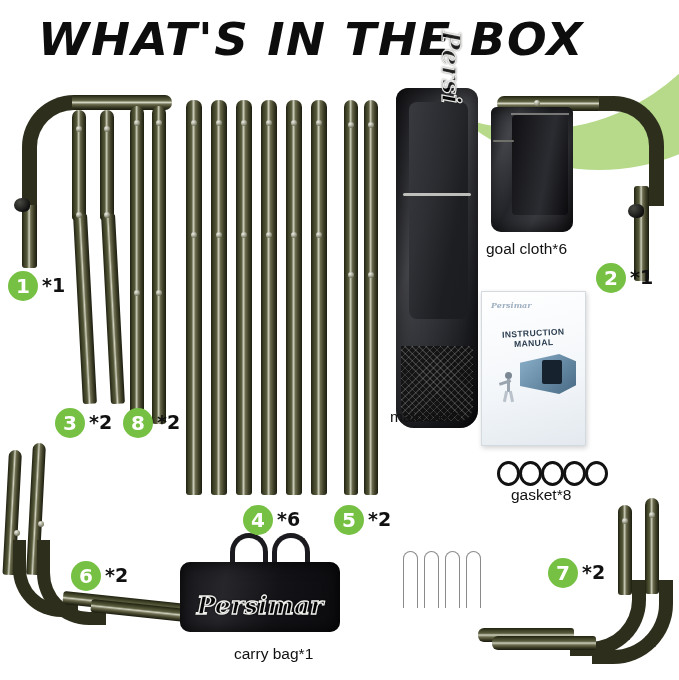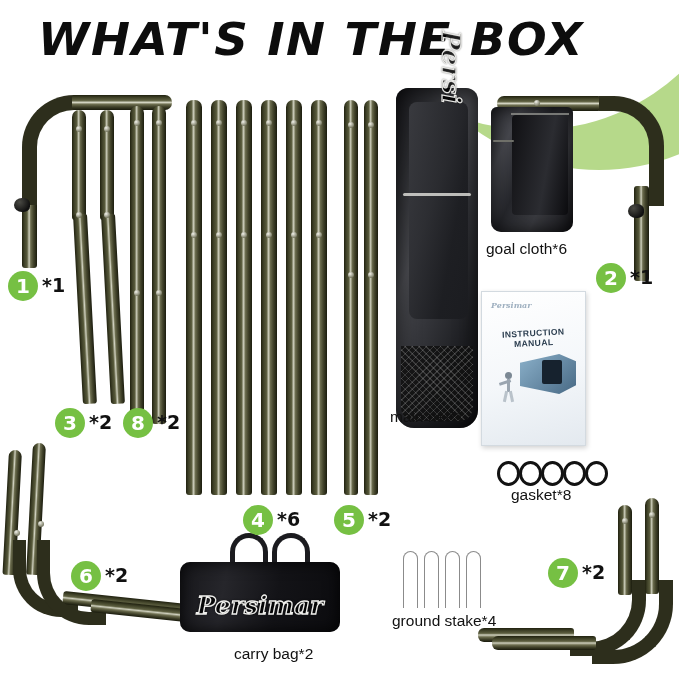--- a/index.html
+++ b/index.html
@@ -408,29 +408,28 @@
     <div class="pin" style="left:38px;top:521px;"></div>
   </div>
   <div class="badge" style="left:71px;top:561px;">6</div>
   <div class="qty" style="left:105px;top:564px;">*2</div>
 
   <div class="handle" style="left:230px;top:533px;width:28px;height:30px;"></div>
   <div class="handle" style="left:272px;top:533px;width:28px;height:30px;"></div>
   <div class="carrybag" style="left:180px;top:562px;width:160px;height:70px;">
     <div class="cbrand">Persimar</div>
   </div>
-  <div class="cap" style="left:234px;top:645px;">carry bag*2</div>
+  <div class="cap" style="left:234px;top:645px;">carry bag*1</div>
 
   <div>
     <div class="stake" style="left:403px;top:551px;"></div>
     <div class="stake" style="left:424px;top:551px;"></div>
     <div class="stake" style="left:445px;top:551px;"></div>
     <div class="stake" style="left:466px;top:551px;"></div>
   </div>
-  <div class="cap" style="left:392px;top:612px;">ground stake*4</div>
 
   <div>
     <div class="pole cap-top" style="left:618px;top:505px;width:14px;height:90px;"></div>
     <div class="elbow" style="left:570px;top:580px;width:62px;height:62px;border-width:0 14px 14px 0;border-bottom-right-radius:56px;"></div>
     <div class="pole" style="left:478px;top:628px;width:96px;height:14px;border-radius:6px 3px 3px 6px;
          background:linear-gradient(to bottom,#20210f 0%,#42442a 20%,#5d5f40 38%,#cfd0be 50%,#6d6e50 64%,#3d3e27 82%,#191a0d 100%);"></div>
     <div class="pin" style="left:622px;top:518px;"></div>
 
     <div class="pole cap-top" style="left:645px;top:498px;width:14px;height:96px;"></div>
     <div class="elbow" style="left:592px;top:580px;width:67px;height:70px;border-width:0 14px 14px 0;border-bottom-right-radius:60px;"></div>

